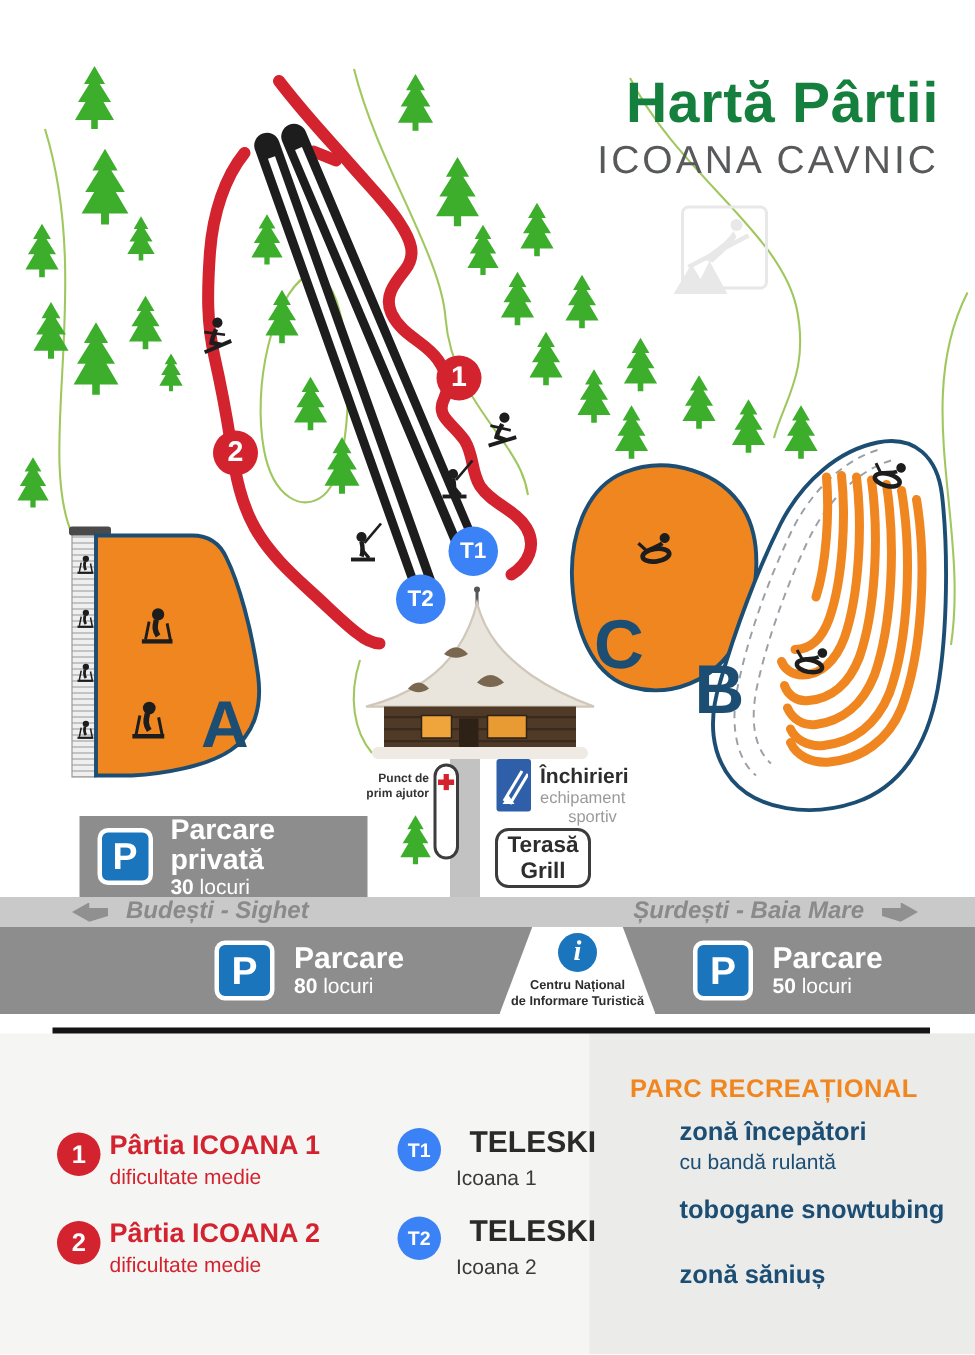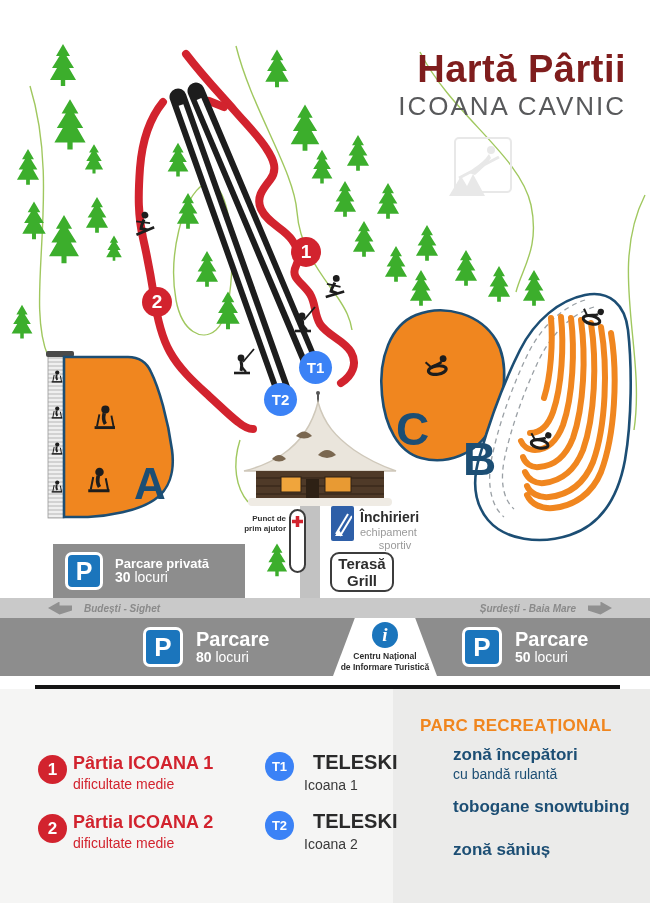--- a/index.html
+++ b/index.html
@@ -1,35 +1,35 @@
 <!DOCTYPE html>
 <html><head>
 <meta charset="utf-8">
 <style>
   html,body{margin:0;padding:0;}
   body{font-family:"Liberation Sans",sans-serif;background:#fff;}
   .stage{position:relative;width:650px;height:903px;background:#fff;overflow:hidden;}
   .abs{position:absolute;}
   
-  .title-main{font-size:38px;font-weight:bold;color:#7f1d1d;letter-spacing:0.5px;}
+  .title-main{font-size:38px;font-weight:bold;color:#15803d;letter-spacing:0.5px;}
   .title-sub{font-size:26px;color:#58595b;letter-spacing:2px;}
   
   .badge{position:absolute;border-radius:50%;color:#fff;font-weight:bold;display:flex;align-items:center;justify-content:center;z-index:6;}
   .badge.red{background:#d2232e;}
   .badge.black{background:#3b82f6;}
   .zone-letter{position:absolute;font-weight:bold;color:#1c4e74;z-index:5;line-height:1;}
   
   .box-gray{background:#8d8d8d;}
   .p-sign{background:#1b75bc;border:3px solid #fff;border-radius:7px;color:#fff;font-weight:bold;display:flex;align-items:center;justify-content:center;box-sizing:border-box;}
   .band-label{color:#fff;line-height:1.05;}
   .band-title{font-size:20px;font-weight:bold;}
   .band-sub{font-size:14px;}
   .band-sub b{font-weight:bold;}
   .road-strip{background:#c9c9c9;}
-  .road-text{font-size:10px;font-weight:bold;font-style:italic;color:#8a8a8a;}
+  .road-text{font-size:16px;font-weight:bold;font-style:italic;color:#8a8a8a;}
   .arrow-l{width:24px;height:13px;background:#909090;clip-path:polygon(0 50%,48% 0,48% 30%,100% 30%,100% 70%,48% 100%);}
   .arrow-r{width:24px;height:13px;background:#909090;clip-path:polygon(100% 50%,52% 0,52% 30%,0 30%,0 70%,52% 100%);}
   .trapezoid{background:#fff;clip-path:polygon(21% 0,79% 0,100% 100%,0 100%);display:flex;flex-direction:column;align-items:center;z-index:4;}
   .info-circle{width:26px;height:26px;border-radius:50%;background:#1b75bc;color:#fff;display:flex;align-items:center;justify-content:center;font-family:"Liberation Serif",serif;font-style:italic;font-weight:bold;font-size:19px;margin-top:4px;}
   .info-text{font-size:8.5px;font-weight:bold;color:#2d2d2d;text-align:center;line-height:1.25;margin-top:3px;}
   
   .firstaid-text{font-size:8px;font-weight:bold;color:#333;text-align:right;line-height:1.3;}
   .pill{background:#fff;border:2px solid #3c3c3c;border-radius:9px;box-sizing:border-box;}
   .cross{width:11px;height:11px;background:#d2232e;clip-path:polygon(34% 0,66% 0,66% 34%,100% 34%,100% 66%,66% 66%,66% 100%,34% 100%,34% 66%,0 66%,0 34%,34% 34%);}
   .rental-box{background:#2e5fa8;border-radius:2px;display:flex;align-items:center;justify-content:center;}
@@ -250,21 +250,21 @@
 
   <div class="abs" style="left:360px;top:510px;width:70px;z-index:3">
     <div class="rental-title">Închirieri</div>
     <div class="rental-sub" style="margin-top:2px">echipament</div>
     <div class="rental-sub" style="text-align:center">sportiv</div>
   </div>
 
   <div class="abs box-gray" style="left:53px;top:544px;width:192px;height:54px;z-index:3;display:flex;align-items:center;">
     <div class="p-sign" style="width:38px;height:38px;font-size:25px;margin-left:12px;">P</div>
     <div class="band-label" style="margin-left:12px;">
-      <div class="band-title" style="font-size:13px">Parcare privată</div>
+      <div class="band-title" style="font-size:19px">Parcare privată</div>
       <div class="band-sub"><b>30</b> <span>locuri</span></div>
     </div>
   </div>
 
   <div class="abs road-strip" style="left:0;top:598px;width:650px;height:20px;z-index:2;display:flex;align-items:center;justify-content:space-between;">
     <div style="display:flex;align-items:center;margin-left:48px;">
       <div class="arrow-l"></div>
       <div class="road-text" style="margin-left:12px">Budești - Sighet</div>
     </div>
     <div style="display:flex;align-items:center;margin-right:38px;">

